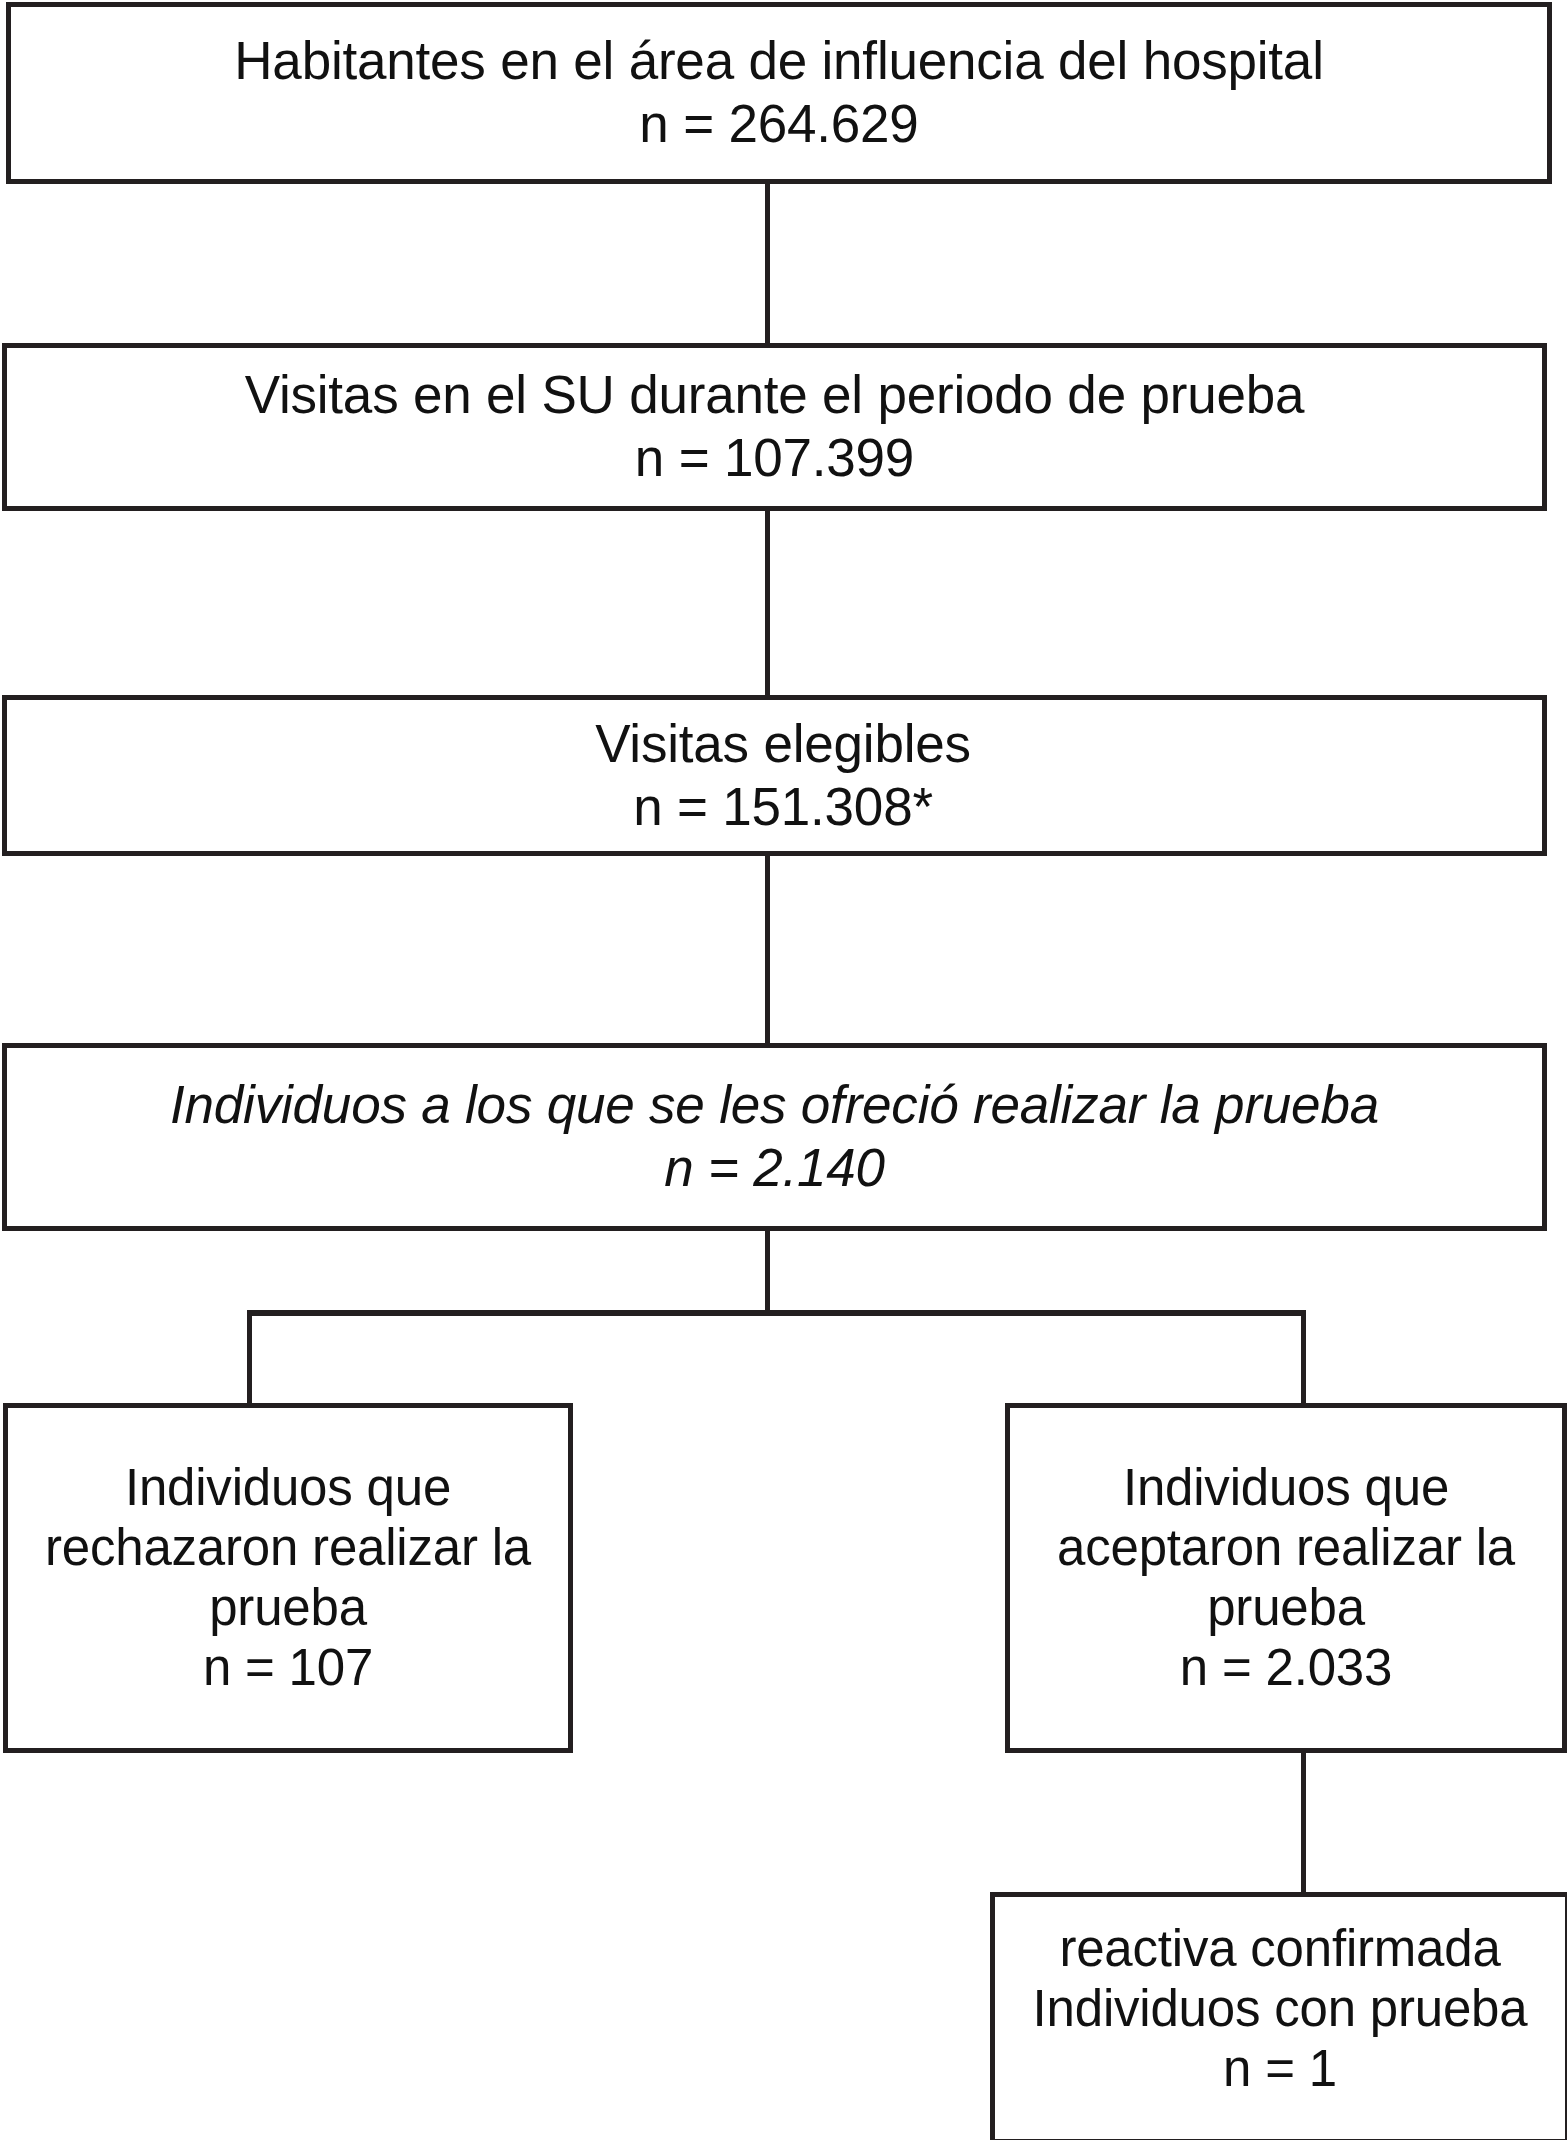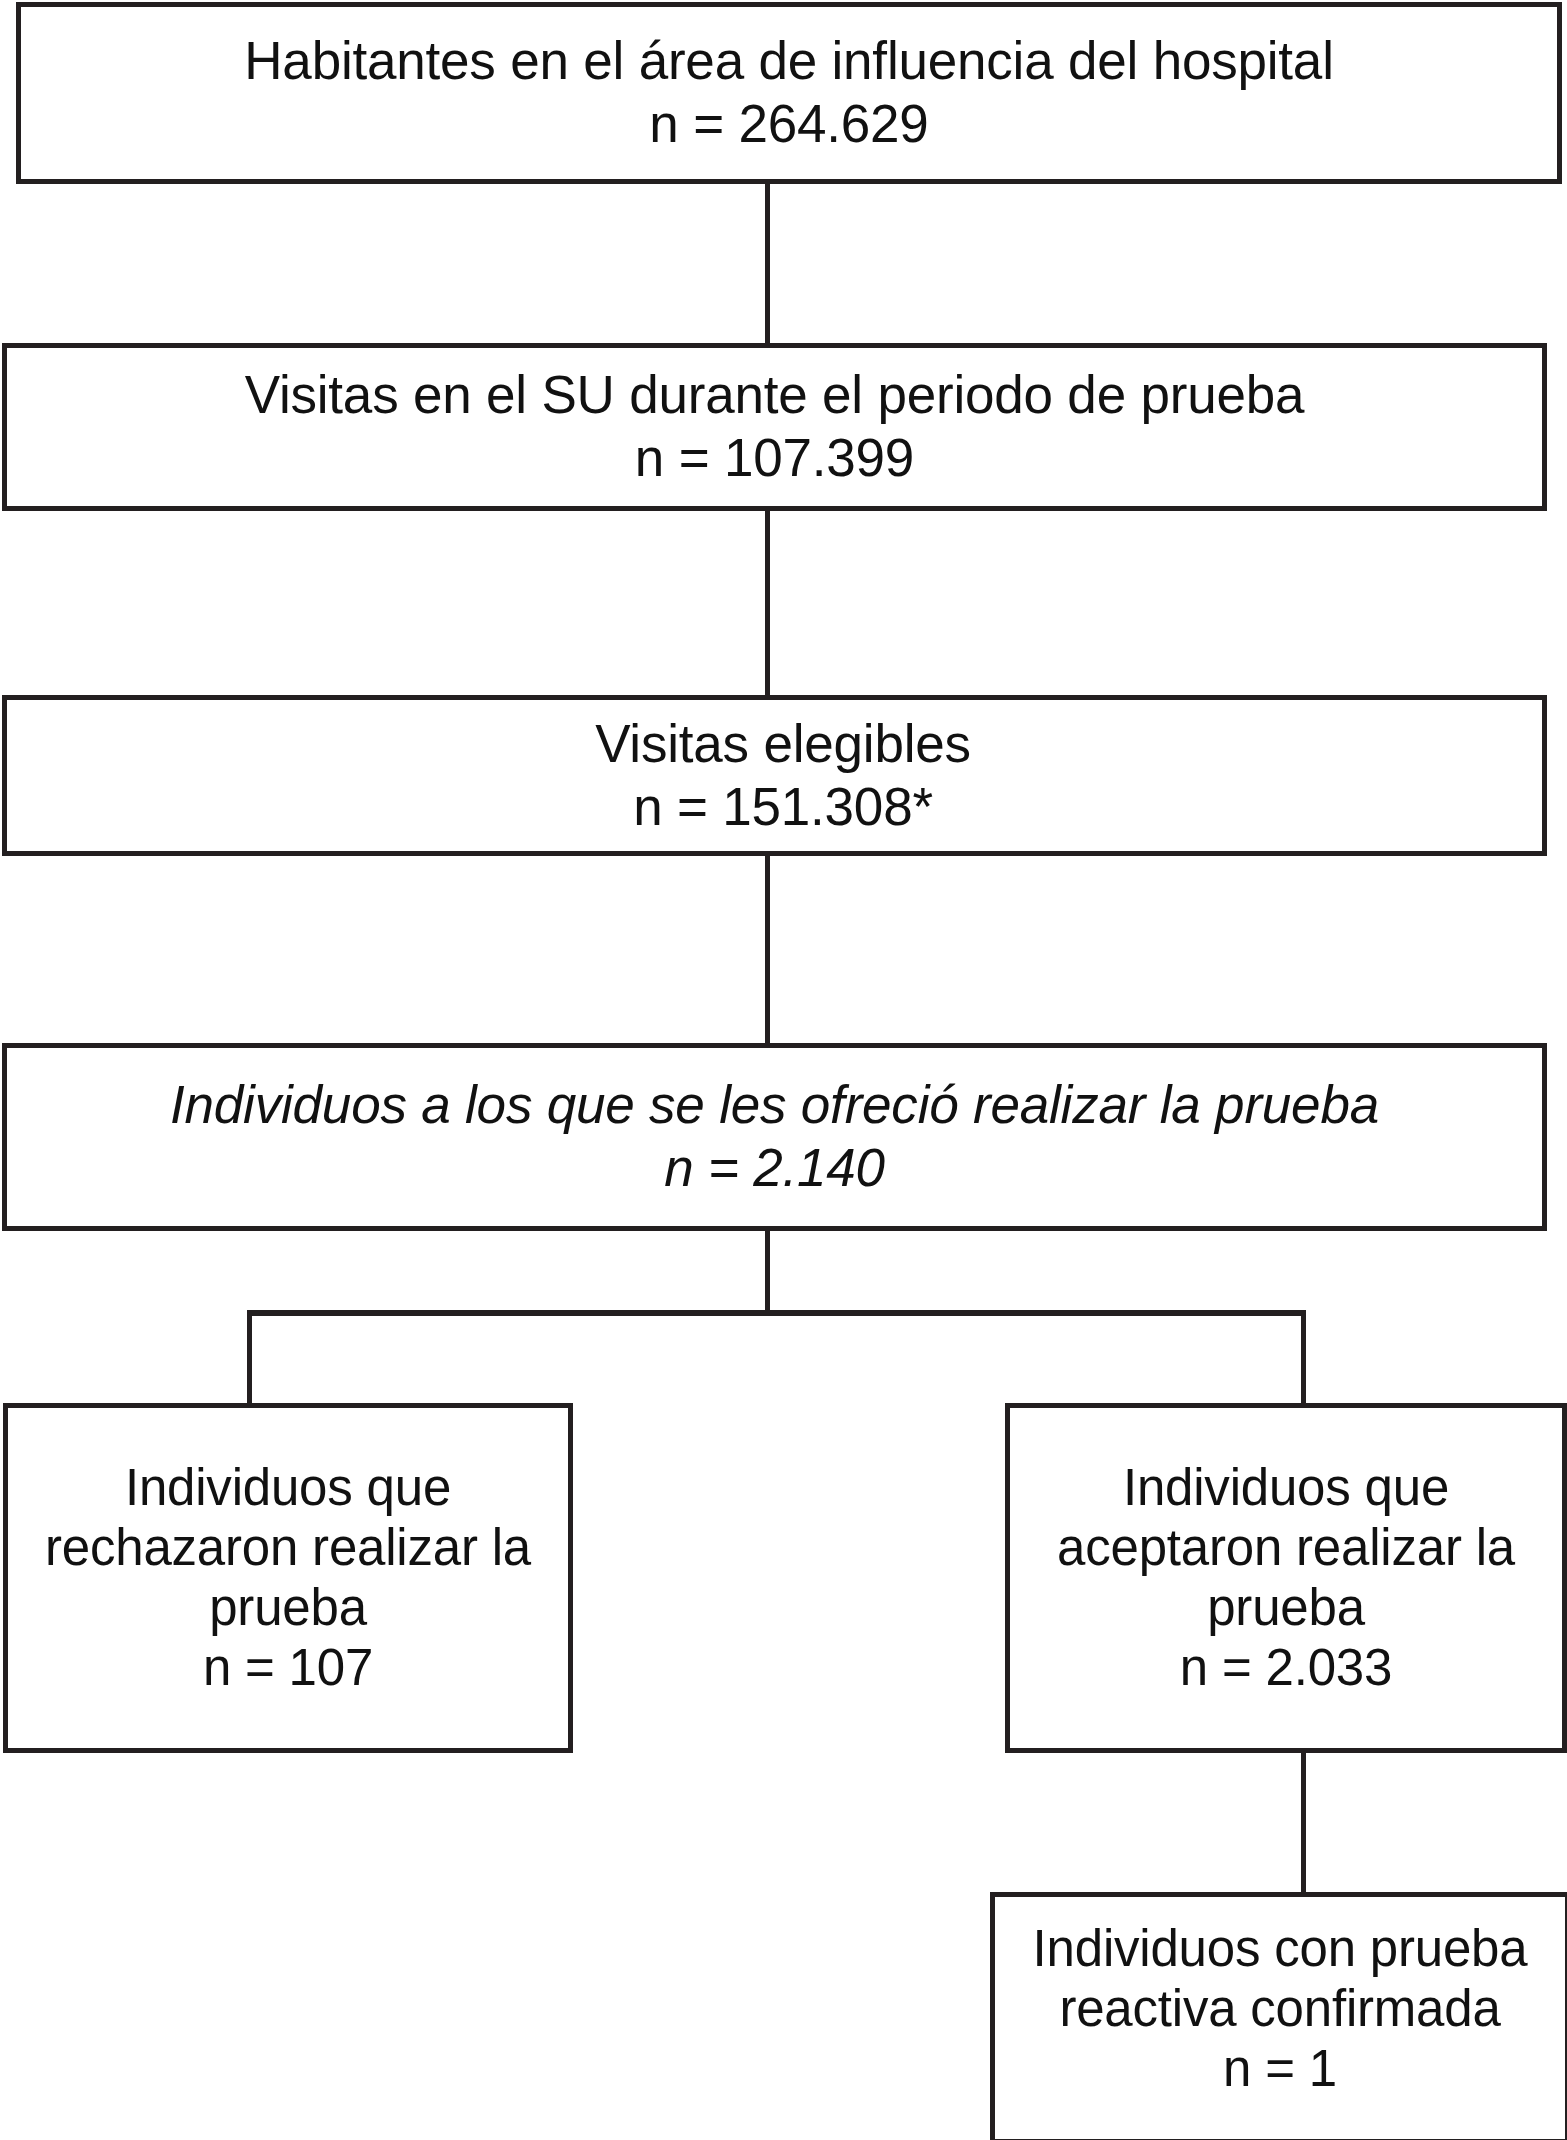--- a/index.html
+++ b/index.html
@@ -32,21 +32,21 @@
     font-family: "Liberation Sans", sans-serif;
     line-height: 1.18;
     letter-spacing: -0.2px;
   }
   .node .line {
     display: block;
     white-space: nowrap;
   }
   
   #node-habitantes {
-    left: 16px;  top: 2px;    width: 1546px; height: 182px;
+    left: 6px;  top: 2px;    width: 1546px; height: 182px;
     font-size: 53px;
     text-align: right;
   }
   #node-visitas-su {
     left: 2px;  top: 343px;  width: 1545px; height: 168px;
     font-size: 53px;
   }
   #node-visitas-elegibles {
     left: 2px;  top: 695px;  width: 1545px; height: 161px;
     font-size: 53px;
@@ -130,18 +130,18 @@
   </div>
 
   <div class="node" id="node-aceptaron">
     <span class="line">Individuos que</span>
     <span class="line">aceptaron realizar la</span>
     <span class="line">prueba</span>
     <span class="line">n = 2.033</span>
   </div>
 
   <div class="node" id="node-reactiva">
+    <span class="line">reactiva confirmada</span>
     <span class="line">Individuos con prueba</span>
-    <span class="line">reactiva confirmada</span>
     <span class="line">n = 1</span>
   </div>
 
 </div>
 
 </body></html>

